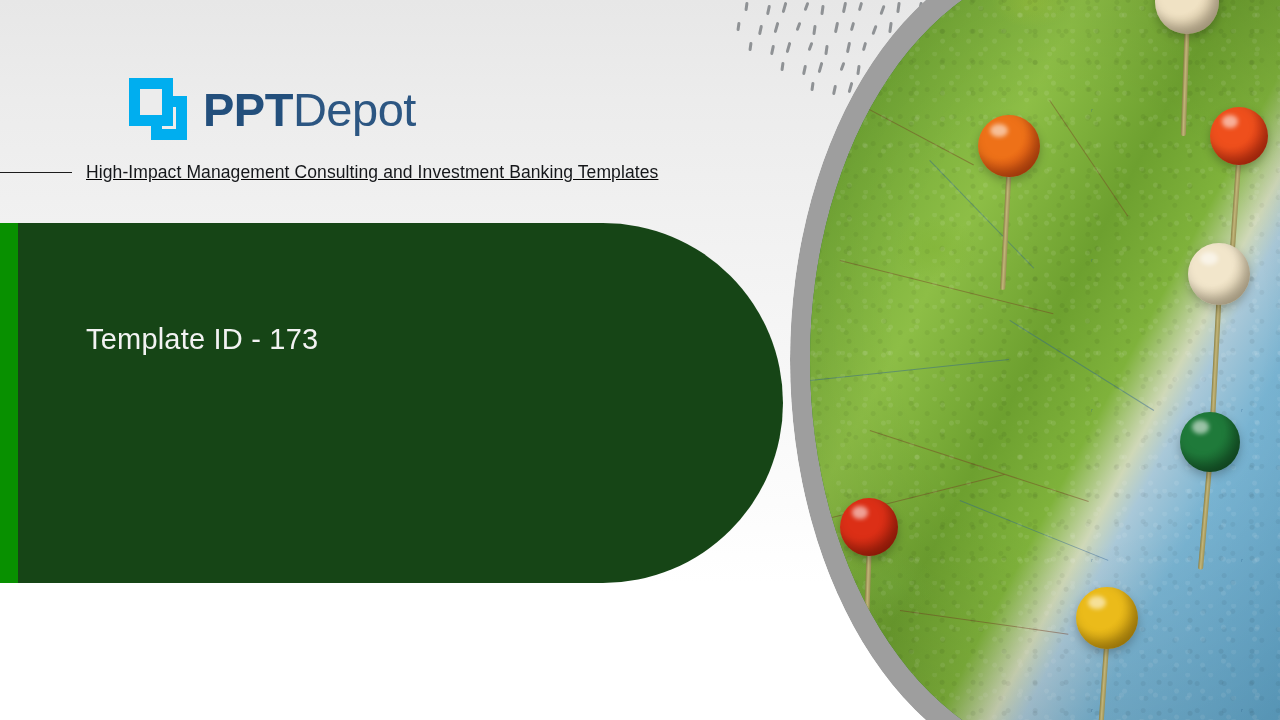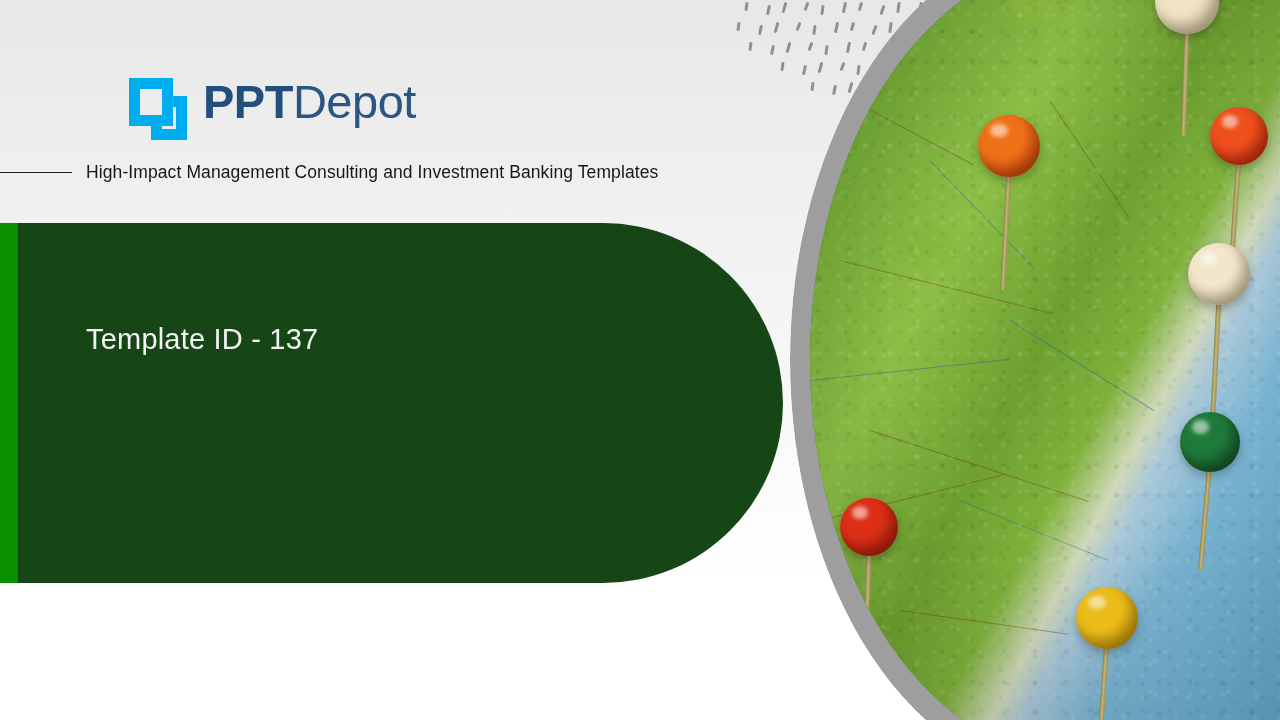--- a/index.html
+++ b/index.html
@@ -200,21 +200,21 @@
     line-height: 1.2;
     color: #f2f2f2;
     letter-spacing: .2px;
   }
 
   
   .brand {
     position: absolute;
     left: 86px; top: 78px;
     display: flex;
-    align-items: flex-start;
+    align-items: center;
     gap: 16px;
     z-index: 6;
     padding-left: 43px;
   }
   .logo-mark {
     position: relative;
     width: 58px; height: 62px;
     flex: none;
   }
   .logo-sq {
@@ -251,20 +251,21 @@
     font-weight: normal;
     color: #2c5682;
   }
 
   .tagline-row {
     position: absolute;
     left: 0; top: 162px;
     display: flex;
     align-items: center;
     z-index: 6;
+    text-decoration: underline;
   }
   .tagline-rule {
     width: 72px;
     height: 0;
     border-top: 1.6px solid #1c1c1c;
     flex: none;
   }
   .tagline-text {
     margin-left: 14px;
     font-size: 17.5px;
@@ -387,21 +388,21 @@
             </div>
           </div>
       </div>
     </div>
   </div>
 
   <div class="accent-bar"></div>
   <div class="green-panel"></div>
 
   <div class="panel-text">
-    <p class="slide-subtitle">Template ID - 137</p>
+    <p class="slide-subtitle">Template ID - 173</p>
   </div>
 
   <div class="brand">
     <div class="logo-mark">
       <div class="logo-sq big"></div>
       <div class="logo-sq small"></div>
       <div class="logo-knock"></div>
     </div>
     <div class="wordmark">
       <span class="w-bold">PPT</span><span class="w-light">Depot</span>

